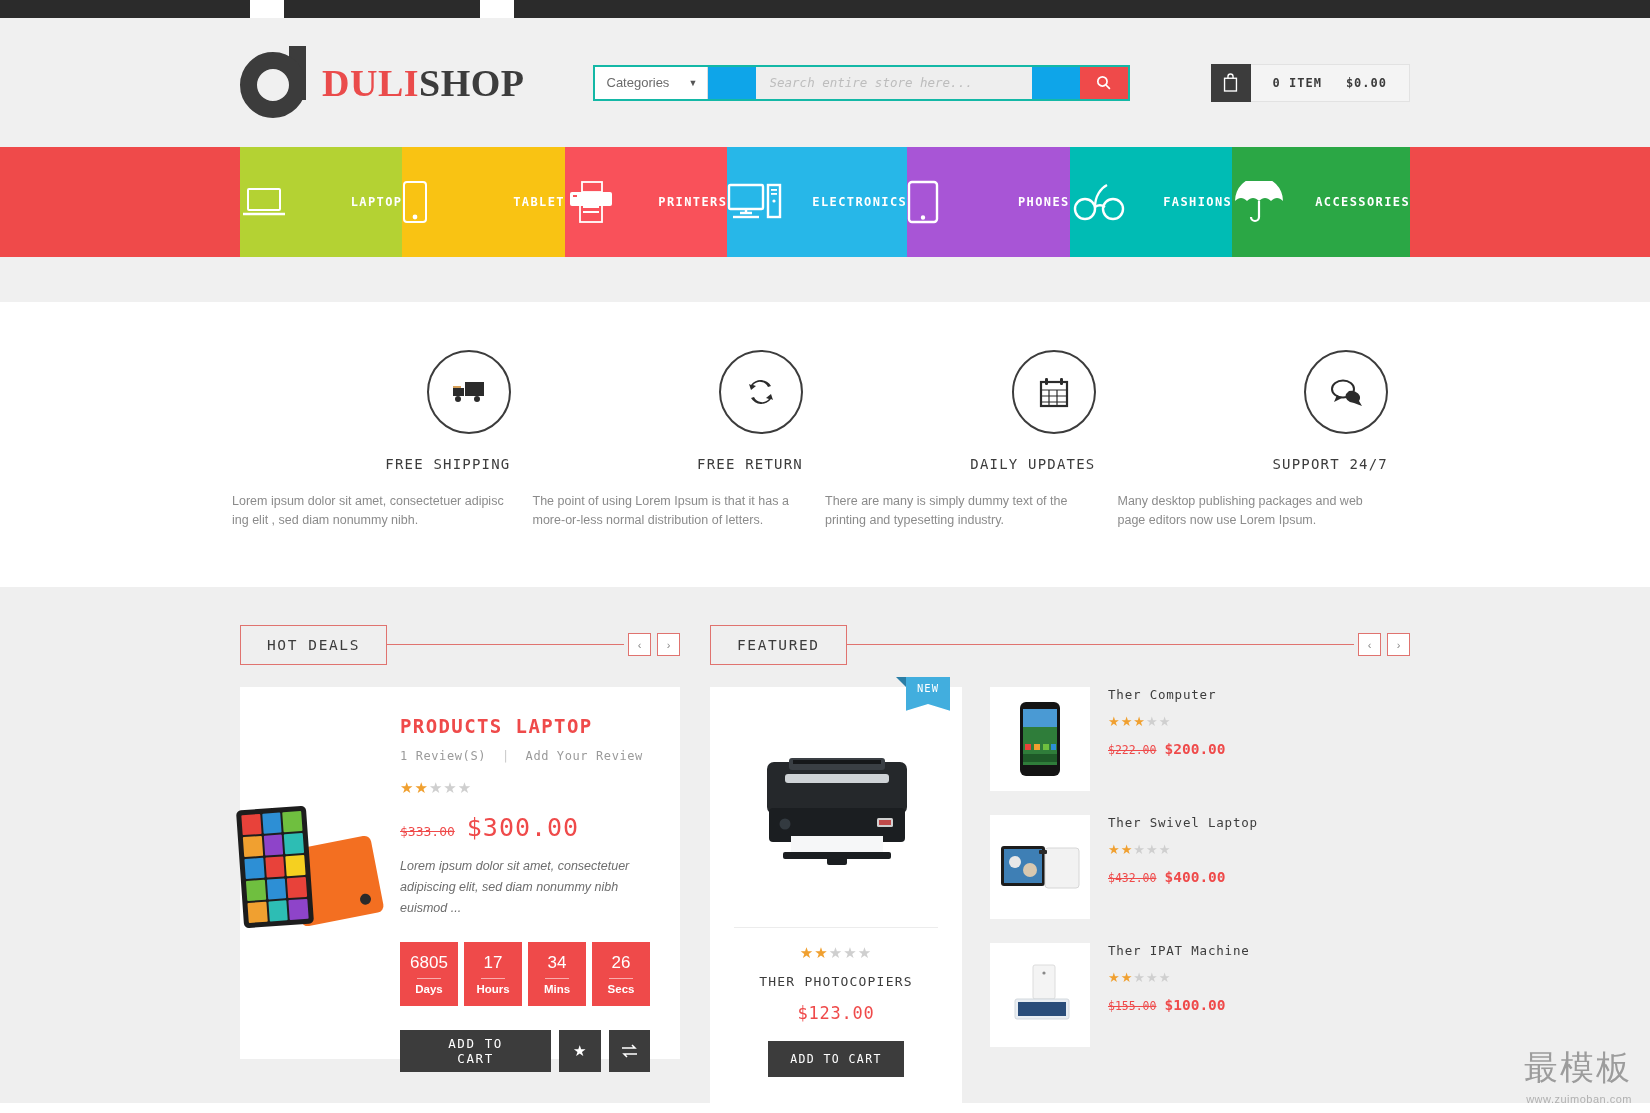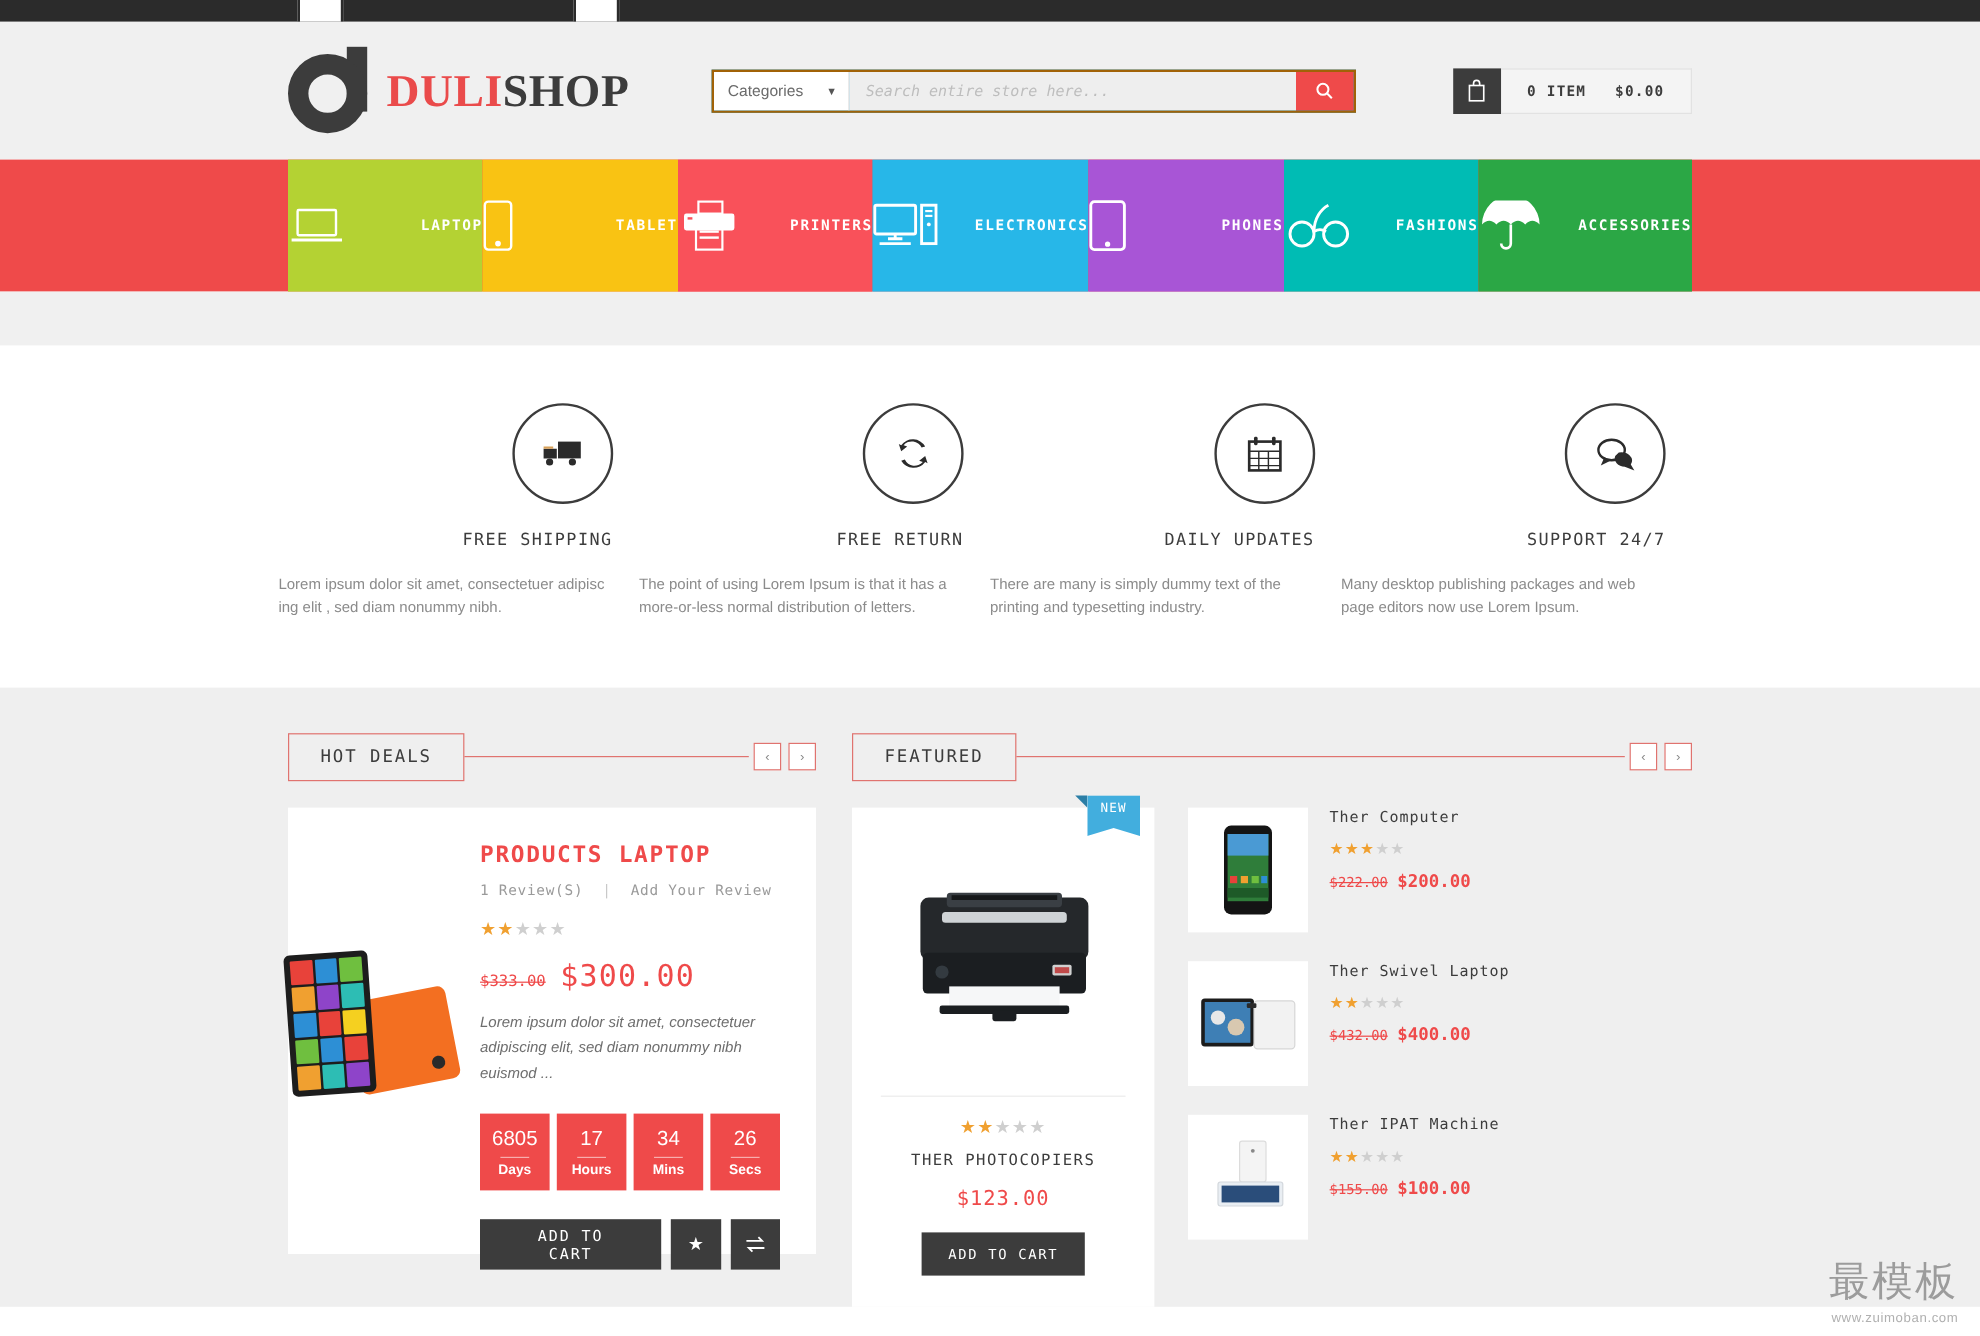--- a/index.html
+++ b/index.html
@@ -17,21 +17,21 @@
   }
   .topbar .notch {
     position: absolute; top: 0; width: 38px; height: 18px;
     background: #fff; border-left: 2px solid #2b2b2b; border-right: 2px solid #2b2b2b;
   }
   .topbar .notch.a { left: 248px; }
   .topbar .notch.b { left: 478px; }
 
   
   .header {
-    height: 115px; background: #f0f0f0;
+    height: 129px; background: #f0f0f0;
     display: flex; align-items: center;
     padding: 0 240px 0 240px;
   }
   .logo { display: flex; align-items: center; gap: 0px; }
   .logo-mark {
     width: 78px; height: 74px; position: relative; margin-right: 4px;
   }
   .logo-mark .ring {
     position: absolute; left: 0; top: 6px;
     width: 66px; height: 66px; border-radius: 50%;
@@ -41,22 +41,23 @@
     position: absolute; left: 49px; top: 0px;
     width: 17px; height: 54px; background: #3c3c3c;
   }
   .logo-text { font-family: "Liberation Serif", serif; font-size: 38px; font-weight: bold; letter-spacing: .5px; }
   .logo-text .red { color: #ea4b4b; }
   .logo-text .dark { color: #3c3c3c; }
 
   .searchbox {
     margin-left: 68px;
     display: flex; align-items: stretch;
-    border: 2px solid #a16207; height: 36px; width: 537px;
+    border: 2px solid #14b8a6; height: 36px; width: 537px;
     background: #0ea5e9;
+    gap: 48px;
   }
   .cat-select {
     width: 113px; background: #fff; border-right: 1px solid #ddd;
     display: flex; align-items: center; justify-content: space-between;
     padding: 0 9px 0 12px; font-size: 13px; color: #6b6b6b;
   }
   .cat-select .caret { font-size: 9px; color: #555; }
   .search-input {
     flex: 1; border: none; outline: none; background: #eeeeee;
     padding: 0 14px; font-size: 12.5px; font-style: italic; color: #b6b6b6;

